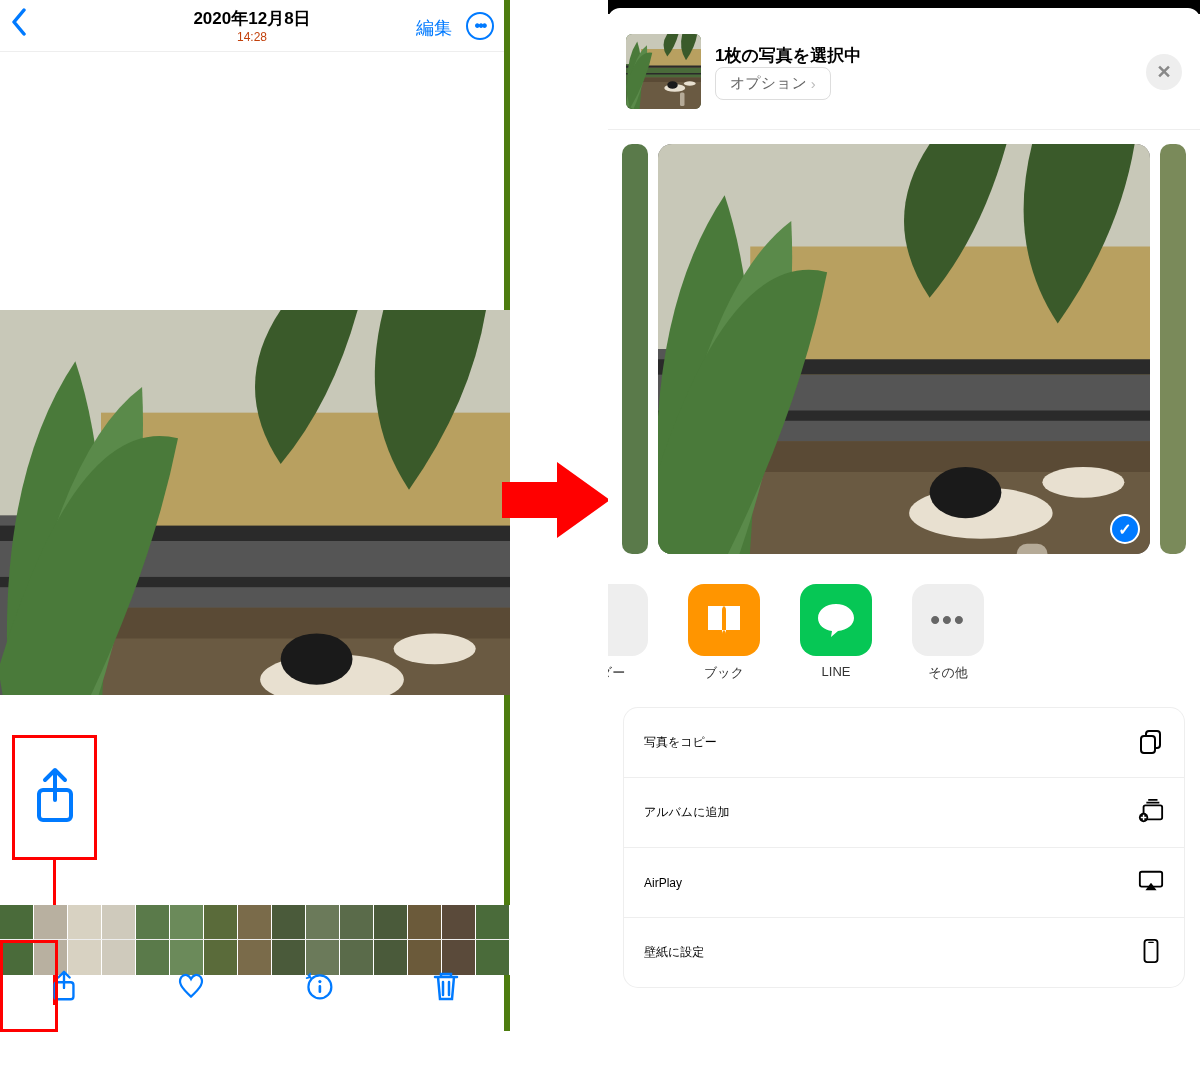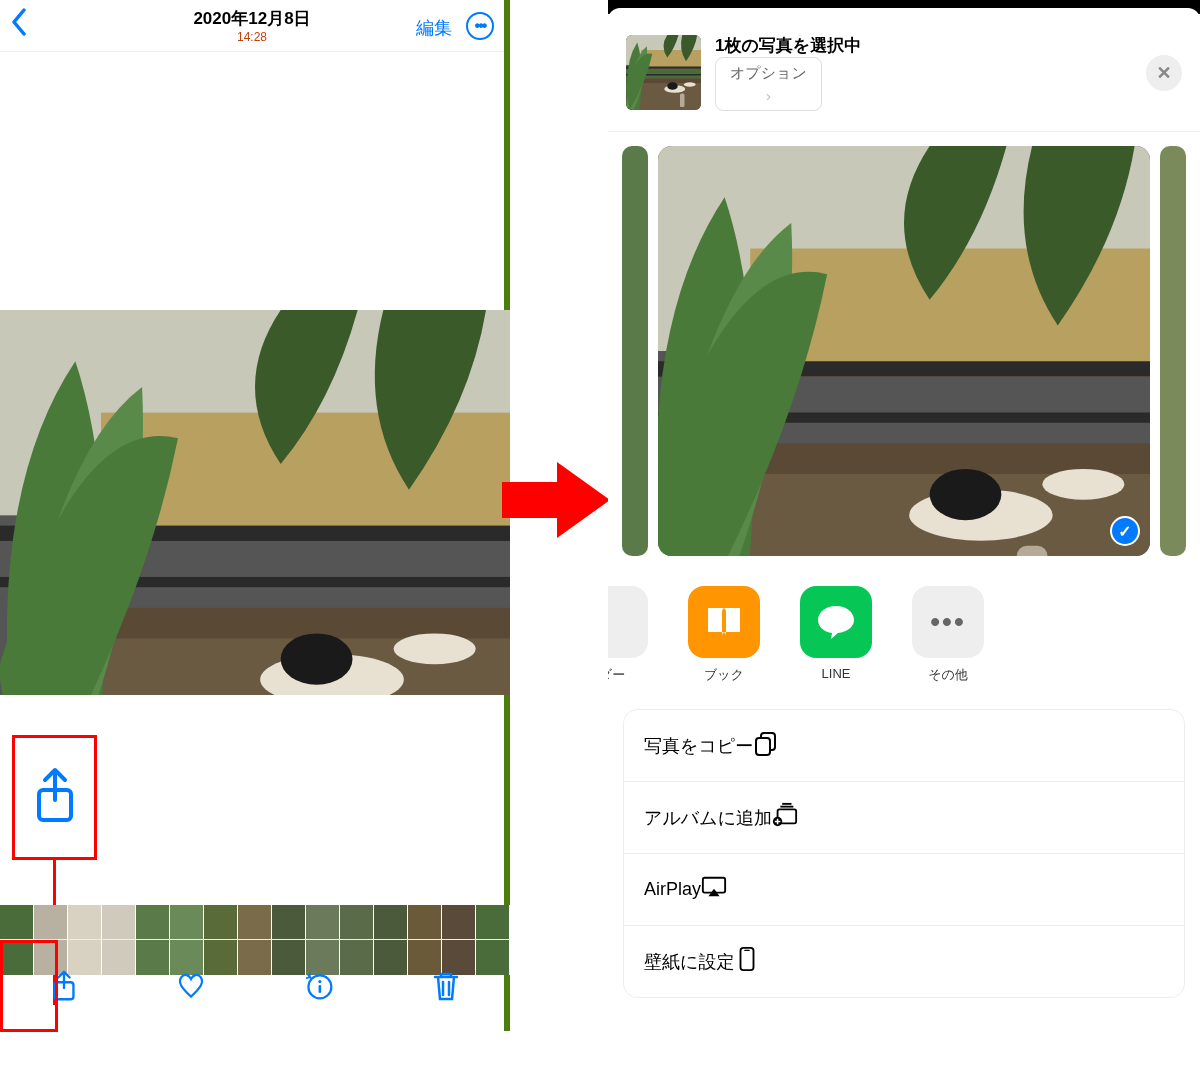--- a/index.html
+++ b/index.html
@@ -56,21 +56,21 @@
   .arrow { position:absolute; left:502px; top:460px; width:110px; height:80px; }
 
   
   .r-black { height:14px; background:#000;}
   .r-sheet-top { height:12px; background:#fff; border-radius:18px 18px 0 0; margin-top:-6px;}
 
   .r-header { display:flex; align-items:center; padding:14px 18px; gap:14px; position:relative;}
   .r-thumb { width:75px; height:75px; background:#4a6b3a; border-radius:6px; flex-shrink:0;}
   .r-header-text { flex:1;}
   .r-sel-title { font-size:17px; font-weight:600; color:#000; }
-  .r-option-btn { display:inline-flex; align-items:center; gap:4px; padding:6px 14px; border:1px solid #ddd; border-radius:8px; font-size:15px; color:#666;flex-direction:column;}
+  .r-option-btn { display:inline-flex; align-items:center; gap:4px; padding:6px 14px; border:1px solid #ddd; border-radius:8px; font-size:15px; color:#666;}
   .r-close { width:36px;height:36px;border-radius:50%;background:#eee;display:flex;align-items:center;justify-content:center;color:#888;font-size:18px;font-weight:bold;}
 
   .r-divider { height:1px; background:#eee; margin:6px 0 14px;}
 
   
   .r-photo-row { display:flex; gap:10px; padding:0 14px; height:410px; align-items:stretch;}
   .r-photo-peek { width:26px; background:#5a7a4a; border-radius:10px;}
   .r-photo-main { flex:1; position:relative; border-radius:14px; overflow:hidden; background:#555;}
   .r-photo-peek.right { background:#7a8a5a;}
   .r-check { position:absolute; right:10px; bottom:10px; width:30px;height:30px; border-radius:50%; background:#007aff; border:2px solid #fff; display:flex;align-items:center;justify-content:center;color:#fff;font-size:16px;font-weight:bold;}
@@ -82,21 +82,21 @@
   .app-icon { width:72px;height:72px;border-radius:16px; display:flex;align-items:center;justify-content:center;}
   .app-label { font-size:13px; color:#333;}
   .app-books { background:#ff9500;}
   .app-line { background:#06c755;}
   .app-edge { background:#fff; border:1px solid #ddd;}
   .app-more { background:#eee;}
   .edge-highlight { border:3px solid #f00; padding:4px 10px 6px; border-radius:2px; margin-top:-6px;}
 
   
   .r-actions { margin:26px 16px 0; background:#fff; border-radius:14px; overflow:hidden; box-shadow:0 0 0 1px #eee;}
-  .r-action { display:flex; align-items:center; justify-content:flex-start; padding:20px 20px; border-bottom:1px solid #eee; font-size:18px; color:#000;}
+  .r-action { display:flex; align-items:center; justify-content:space-between; padding:20px 20px; border-bottom:1px solid #eee; font-size:12px; color:#000;}
   .r-action:last-child { border-bottom:none;}
   .r-action-icon { color:#333;}
   .r-action-icon svg { width:26px; height:26px;}
 
   
   .scene-sky{fill:#c8c8b8;}
   .scene-tree{fill:#3a5a2a;}
   .scene-leaf{fill:#4a7a3a;}
   .scene-leaf2{fill:#5a8a4a;}
   .scene-wall{fill:#b8a060;}

